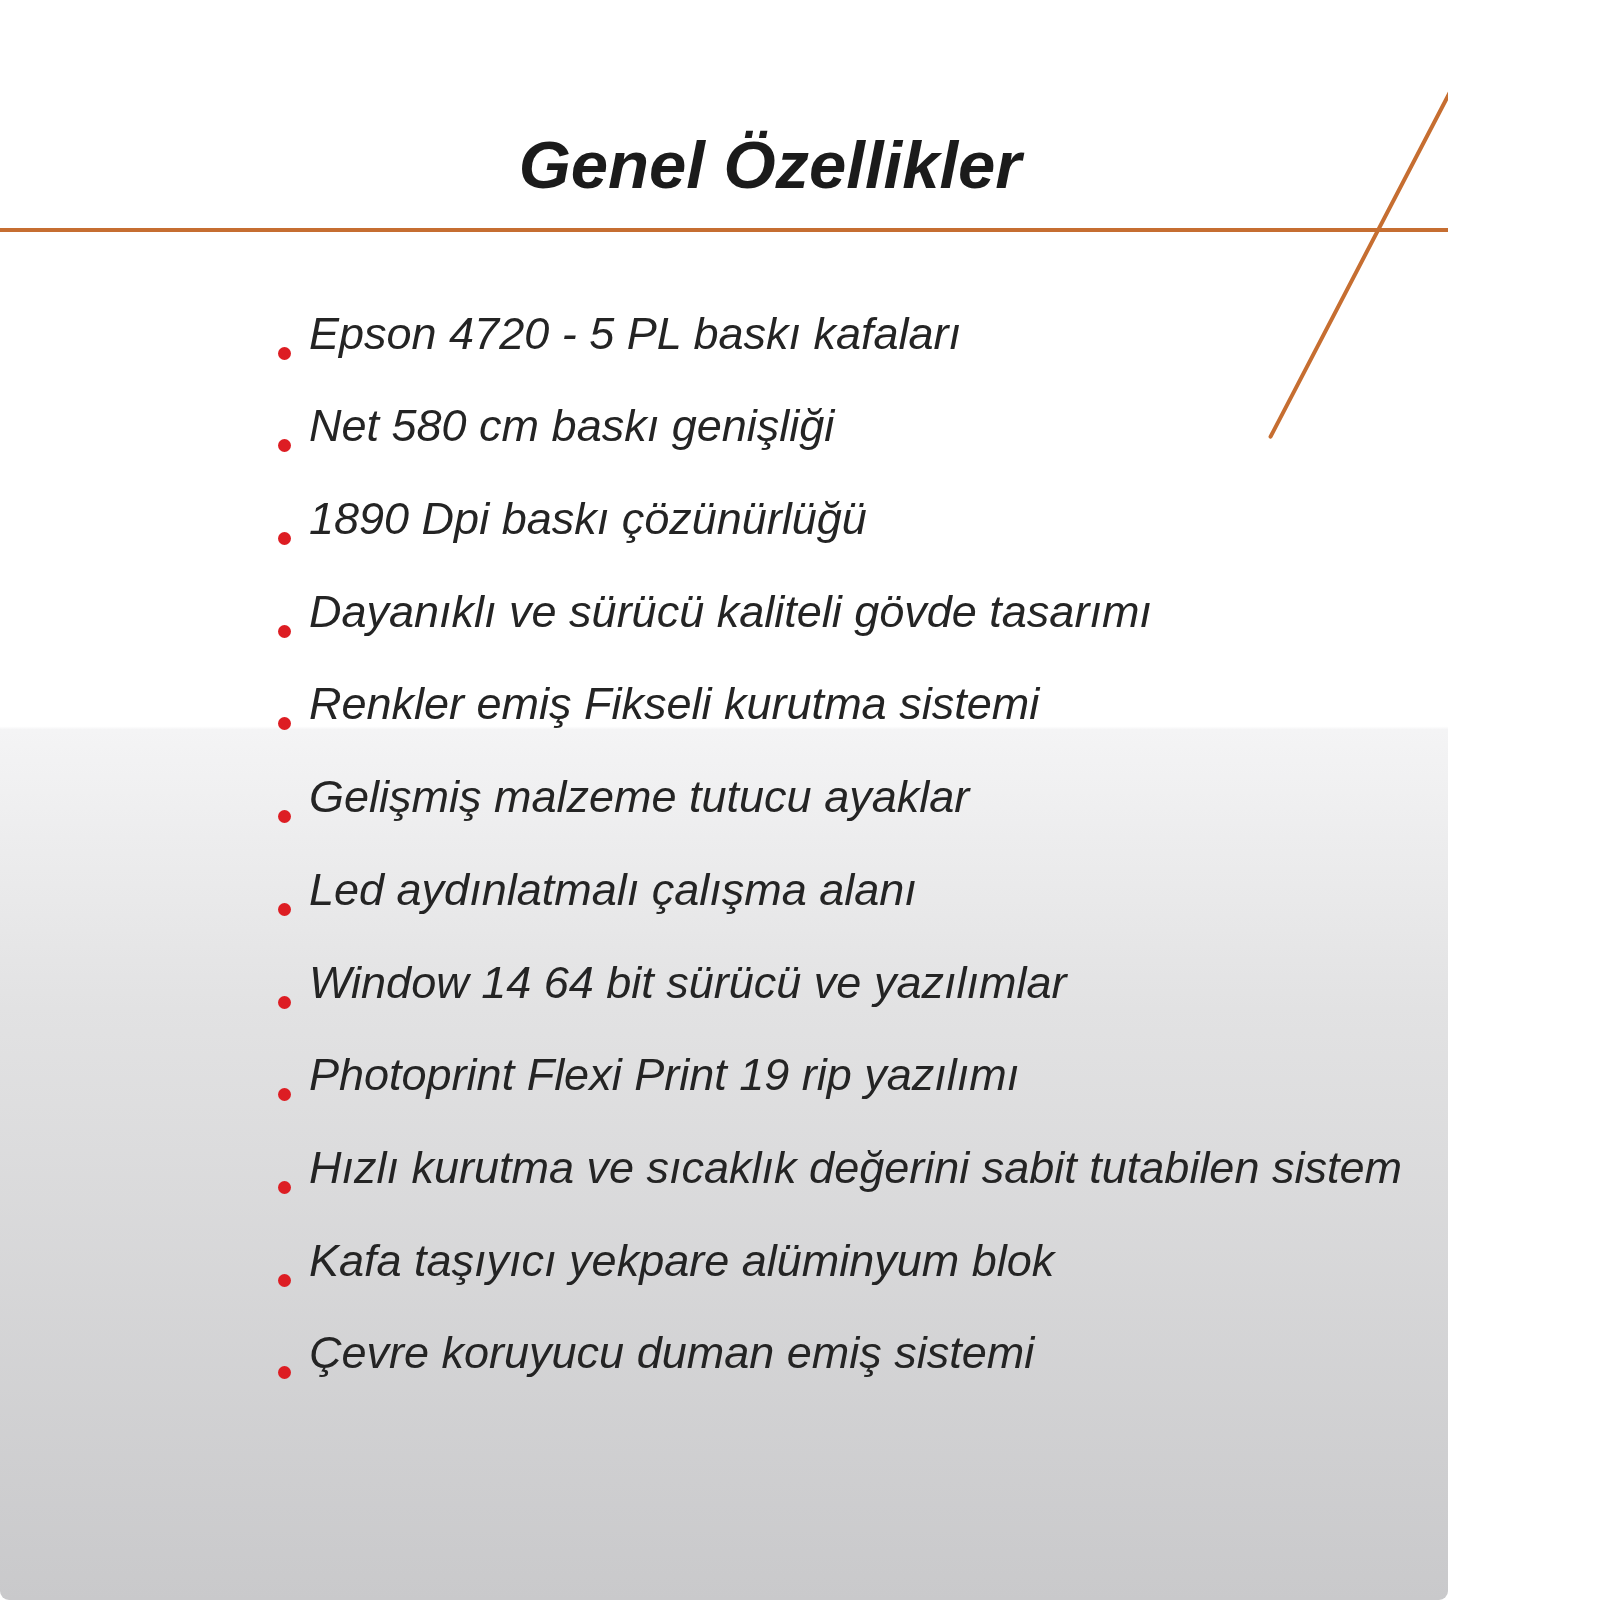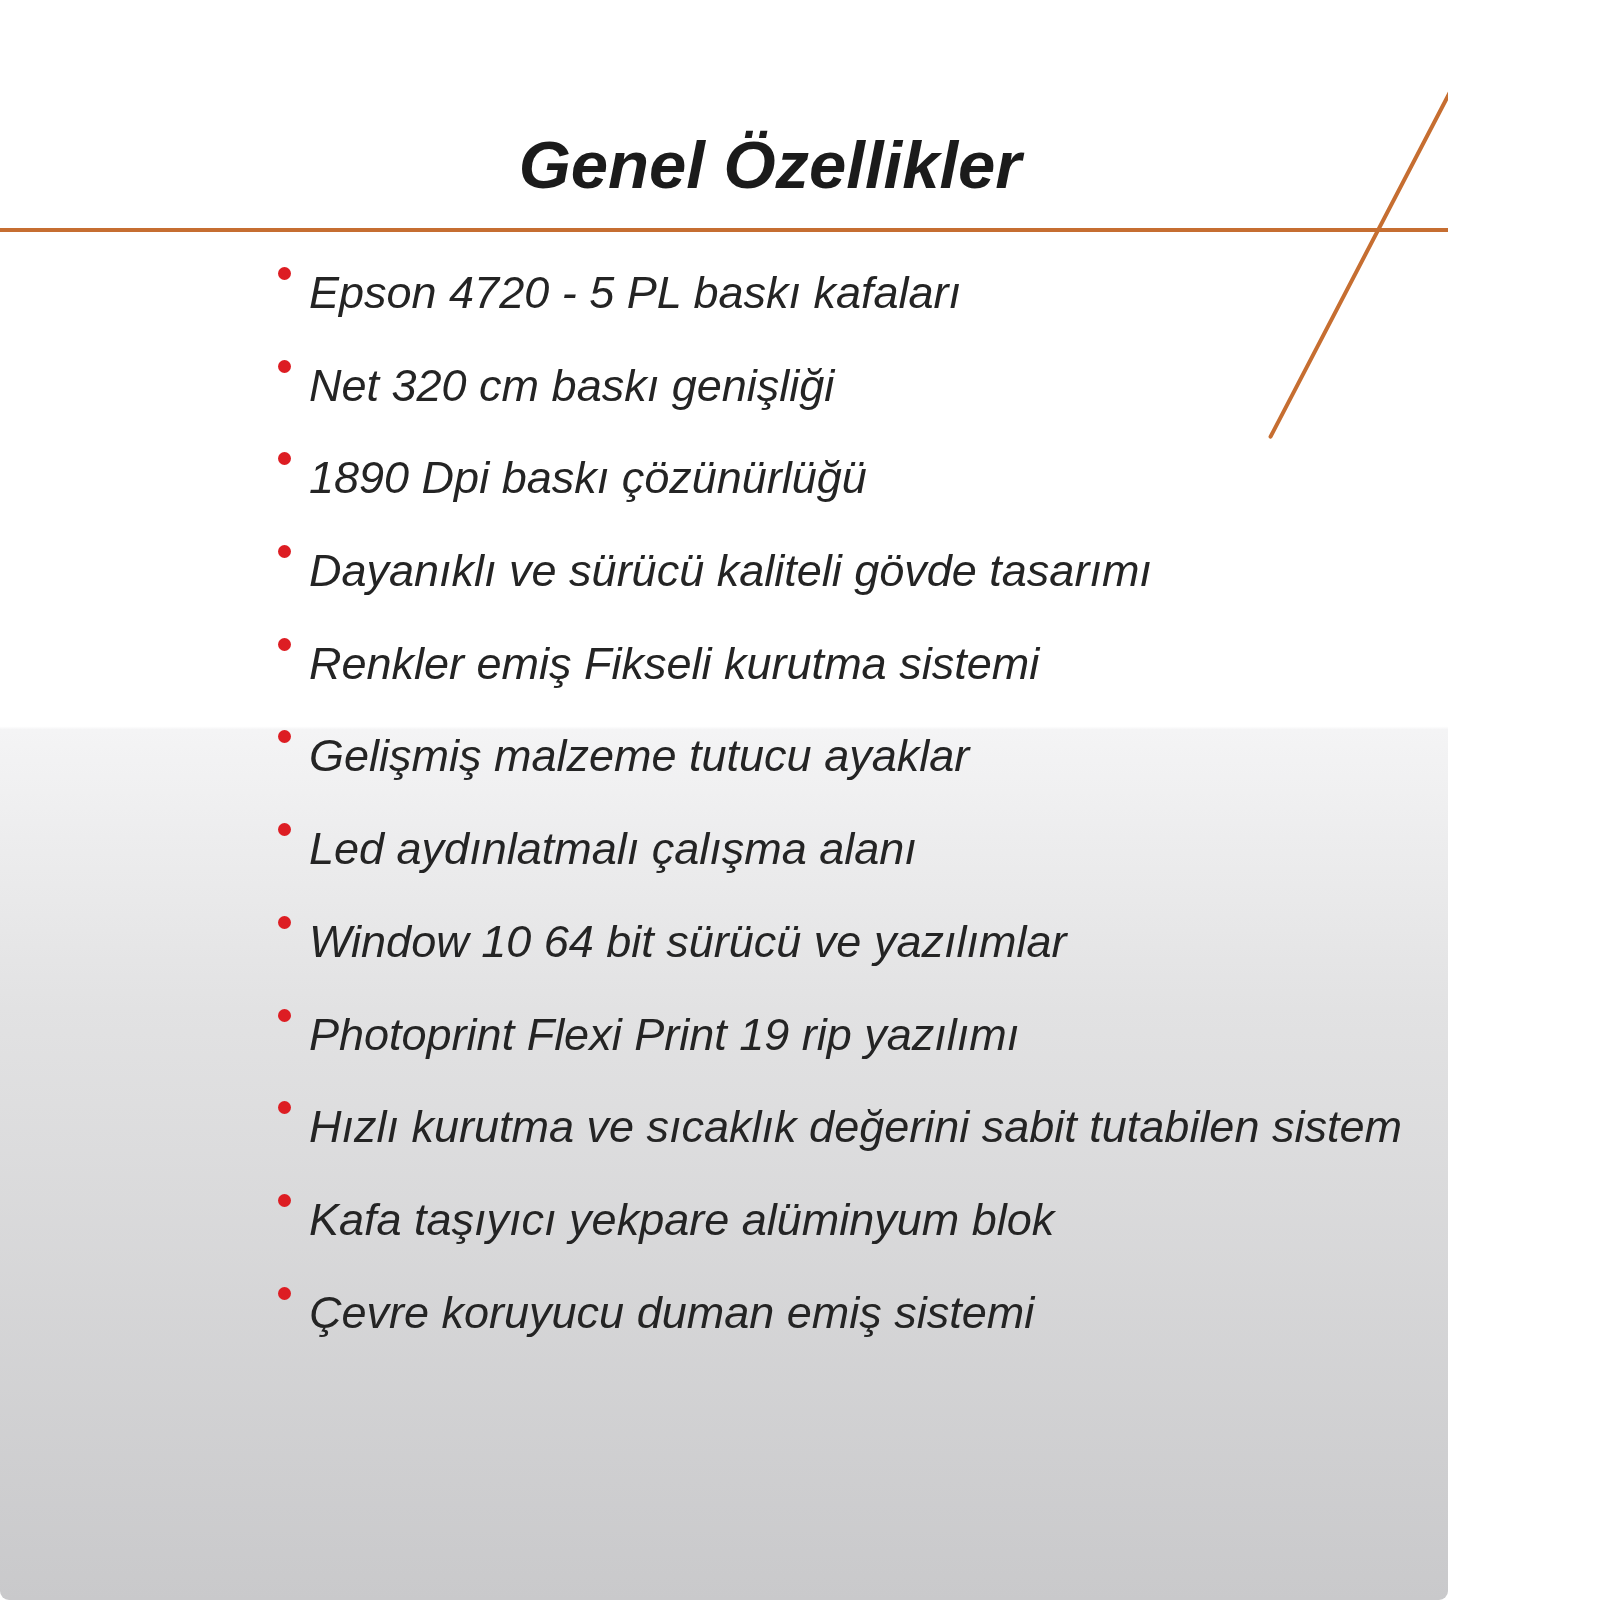--- a/index.html
+++ b/index.html
@@ -51,21 +51,21 @@
   .features {
     position: absolute;
     left: 278px;
     top: 267px;
     margin: 0;
     padding: 0;
     list-style: none;
   }
   .feature {
     display: flex;
-    align-items: flex-start;
+    align-items: flex-end;
     height: 92.7px;
     gap: 18px;
   }
   .dot {
     flex: none;
     width: 13px;
     height: 13px;
     border-radius: 50%;
     background: var(--bullet, #dd1d23);
   }
@@ -89,21 +89,21 @@
   <ul class="features">
 
       <li class="feature">
         <span class="dot"></span>
         <span class="txt">Epson 4720 - 5 PL baskı kafaları</span>
       </li>
 
 
       <li class="feature">
         <span class="dot"></span>
-        <span class="txt">Net 320 cm baskı genişliği</span>
+        <span class="txt">Net 580 cm baskı genişliği</span>
       </li>
 
       <li class="feature">
         <span class="dot"></span>
         <span class="txt">1890 Dpi baskı çözünürlüğü</span>
       </li>
 
       <li class="feature">
         <span class="dot"></span>
         <span class="txt">Dayanıklı ve sürücü kaliteli gövde tasarımı</span>
@@ -119,21 +119,21 @@
         <span class="txt">Gelişmiş malzeme tutucu ayaklar</span>
       </li>
 
       <li class="feature">
         <span class="dot"></span>
         <span class="txt">Led aydınlatmalı çalışma alanı</span>
       </li>
 
       <li class="feature">
         <span class="dot"></span>
-        <span class="txt">Window 10 64 bit sürücü ve yazılımlar</span>
+        <span class="txt">Window 14 64 bit sürücü ve yazılımlar</span>
       </li>
 
       <li class="feature">
         <span class="dot"></span>
         <span class="txt">Photoprint Flexi Print 19 rip yazılımı</span>
       </li>
 
       <li class="feature">
         <span class="dot"></span>
         <span class="txt">Hızlı kurutma ve sıcaklık değerini sabit tutabilen sistem</span>

